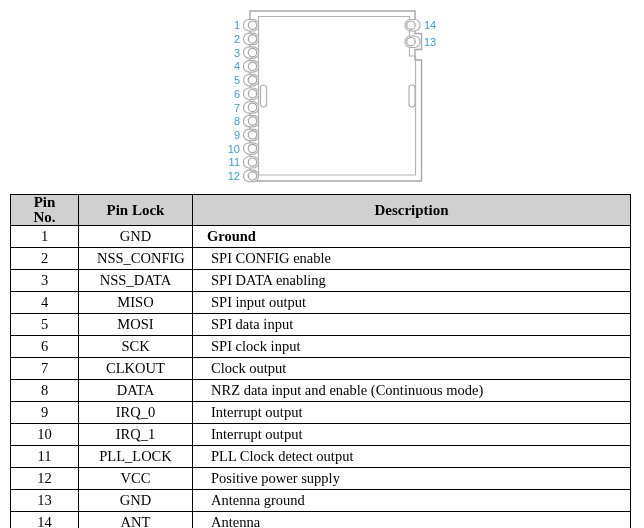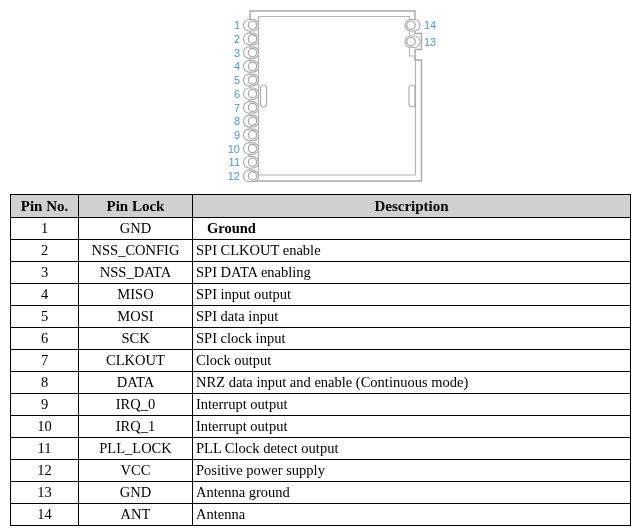--- a/index.html
+++ b/index.html
@@ -42,21 +42,21 @@
     border-collapse: collapse;
     width: 620px;
     table-layout: fixed;
     border: 1px solid #000000;
   }
   table.pin-table td, table.pin-table th {
     border: 1px solid #000000;
     font-size: 14.5px;
     line-height: 1;
     height: 21px;
-    padding: 0 3px;
+    padding: 0 18px;
     color: #000000;
     font-family: "Liberation Serif", "DejaVu Serif", serif;
   }
   table.pin-table thead th {
     background: #d0d0d0;
     font-weight: bold;
     text-align: center;
     font-size: 15px;
     height: 22px;
   }
@@ -195,21 +195,21 @@
     </thead>
     <tbody>
       <tr>
         <td class="pinno">1</td>
         <td class="pinname">GND</td>
         <td class="desc indent">Ground</td>
       </tr>
       <tr>
         <td class="pinno">2</td>
         <td class="pinname">NSS_CONFIG</td>
-        <td class="desc">SPI CLKOUT enable</td>
+        <td class="desc">SPI CONFIG enable</td>
       </tr>
       <tr>
         <td class="pinno">3</td>
         <td class="pinname">NSS_DATA</td>
         <td class="desc">SPI DATA enabling</td>
       </tr>
       <tr>
         <td class="pinno">4</td>
         <td class="pinname">MISO</td>
         <td class="desc">SPI input output</td>

